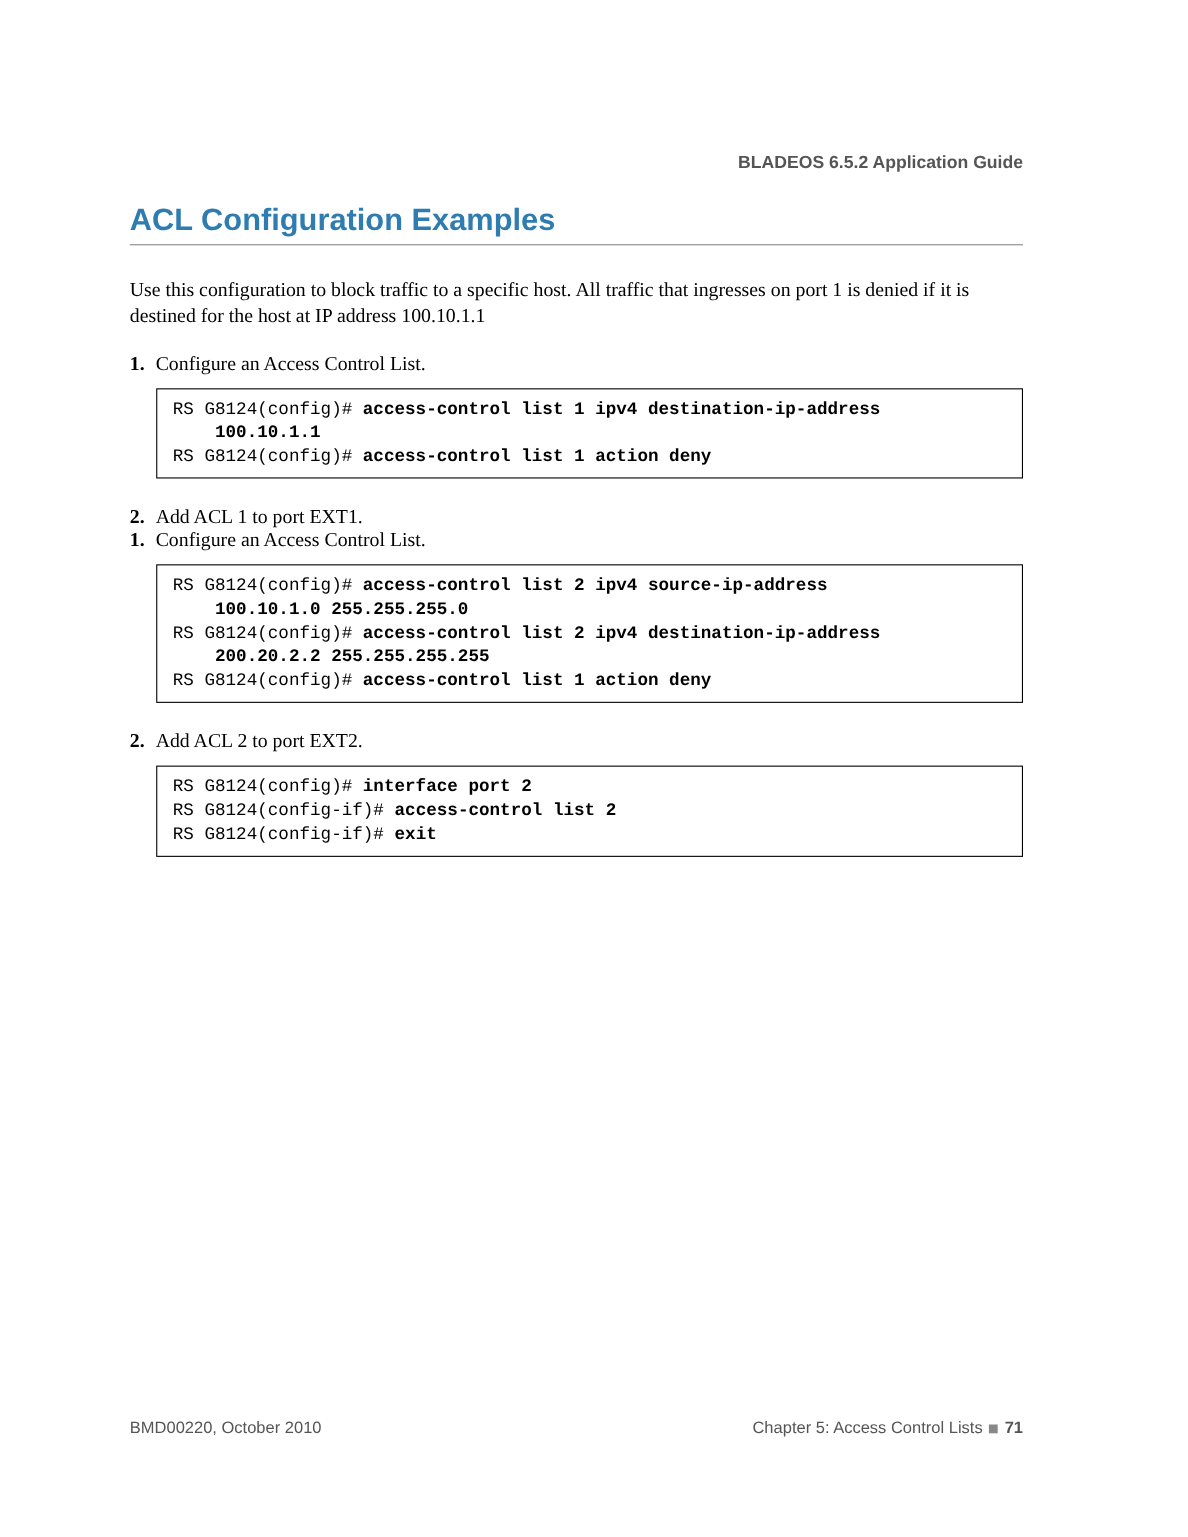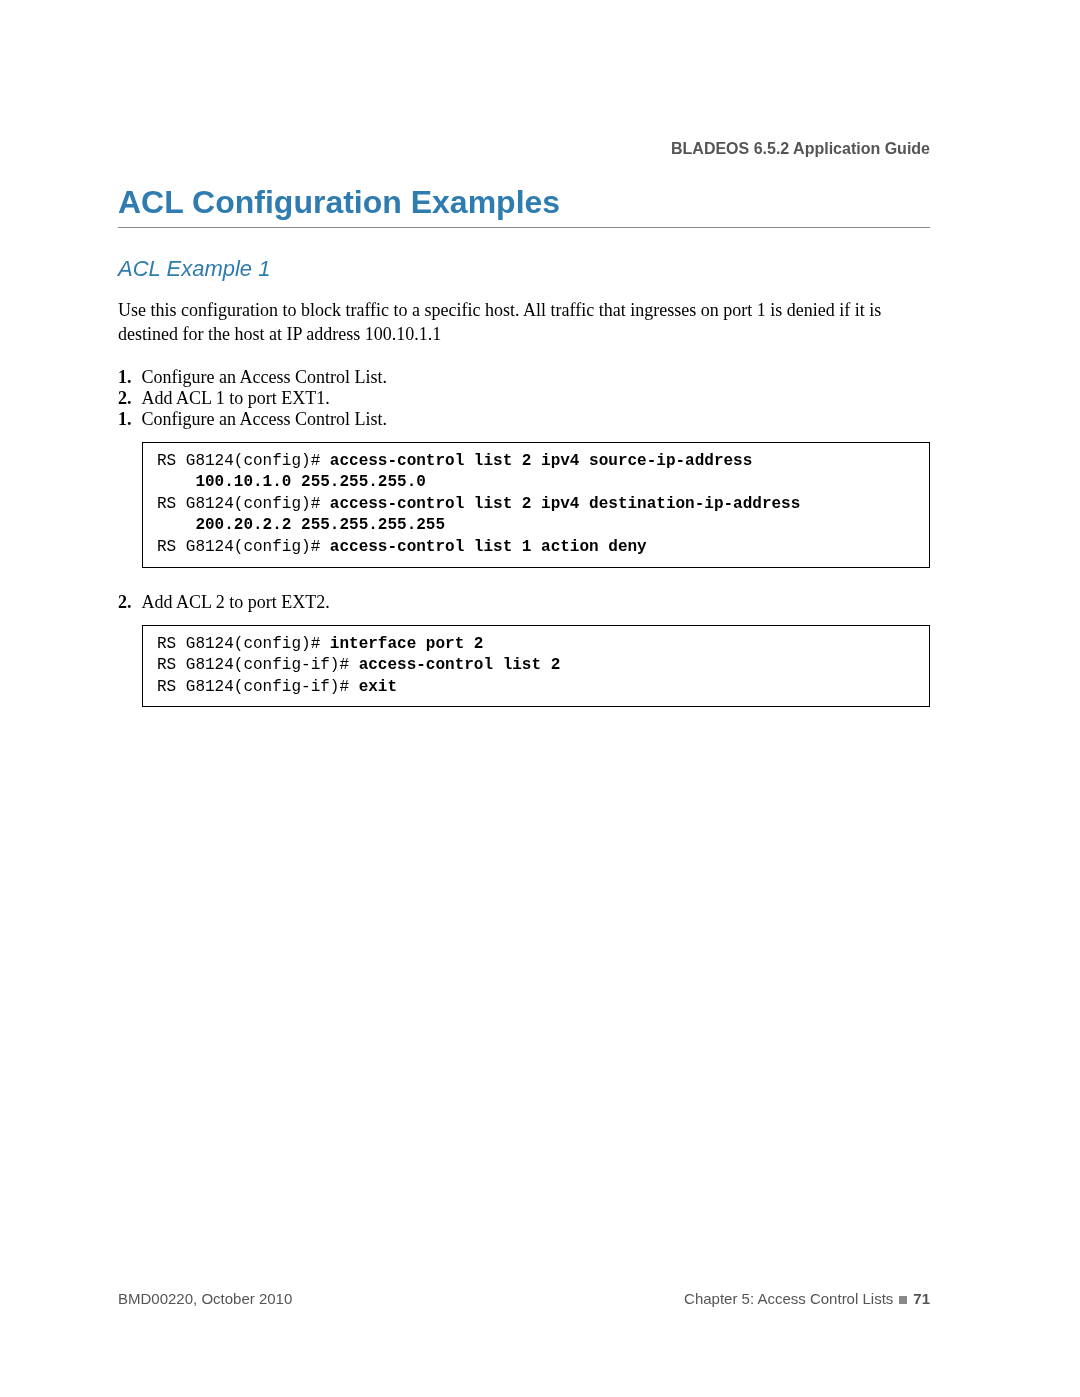--- a/index.html
+++ b/index.html
@@ -21,21 +21,21 @@
     text-align: right;
     font-family: Arial, Helvetica, sans-serif;
     font-weight: bold;
     font-size: 16px;
     color: #555;
     margin-bottom: 26px;
   }
   h1.section-title {
     font-family: Arial, Helvetica, sans-serif;
     font-weight: bold;
-    font-size: 32px;
+    font-size: 28px;
     color: #2f7cb0;
     margin: 0 0 6px 0;
   }
   hr.title-rule {
     border: none;
     border-top: 1px solid #888;
     margin: 0 0 28px 0;
   }
   h2.subheading {
     font-family: Arial, Helvetica, sans-serif;
@@ -94,27 +94,29 @@
 </head>
 <body>
 
 <div class="page">
 
   <div class="running-header">BLADEOS 6.5.2 Application Guide</div>
 
   <h1 class="section-title">ACL Configuration Examples</h1>
   <hr class="title-rule">
 
-  <h2 class="subheading">ACL Example 1</h2>
   <p class="body">Use this configuration to block traffic to a specific host. All traffic that ingresses on port 1 is denied if it is destined for the host at IP address 100.10.1.1</p>
 
   <div class="step">
     <span class="step-num">1.</span>
     <span>Configure an Access Control List.</span>
   </div>
+  <div class="codebox"><span>RS G8124(config)# </span><span class="b">access-control list 1 ipv4 destination-ip-address</span>
+<span class="b">    100.10.1.1</span>
+<span>RS G8124(config)# </span><span class="b">access-control list 1 action deny</span></div>
 
   <div class="step">
     <span class="step-num">2.</span>
     <span>Add ACL 1 to port EXT1.</span>
   </div>
 
 
   <div class="step">
     <span class="step-num">1.</span>
     <span>Configure an Access Control List.</span>

